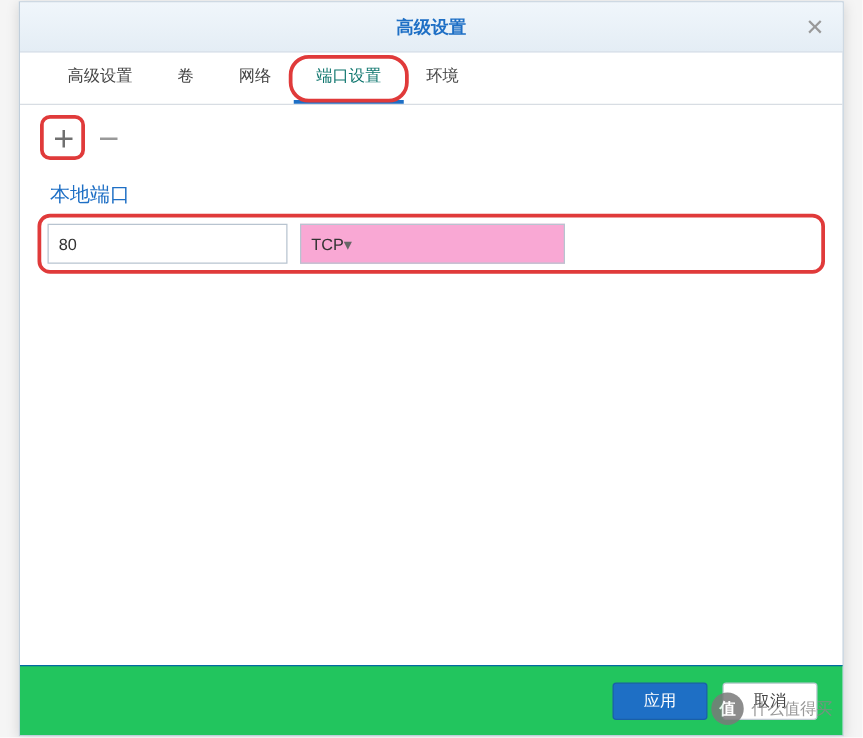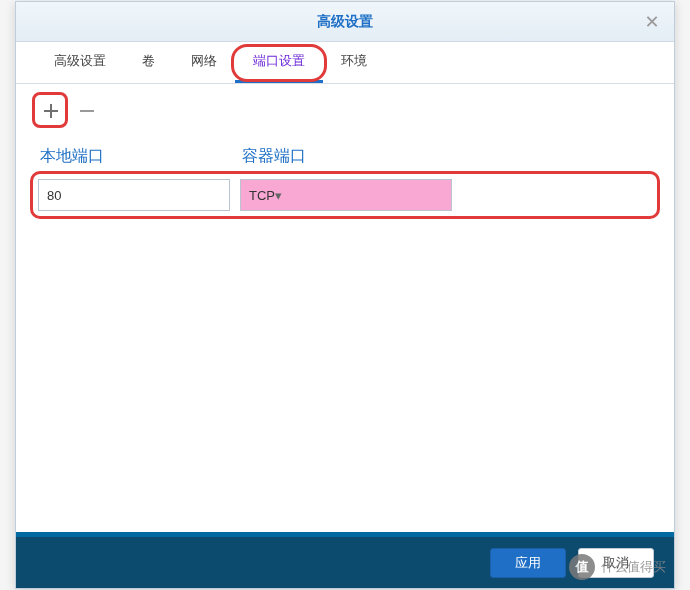--- a/index.html
+++ b/index.html
@@ -50,21 +50,21 @@
     }
     .tab {
       padding: 10px 18px;
       font-size: 13px;
       color: #444;
       cursor: pointer;
       border-bottom: 3px solid transparent;
       position: relative;
     }
     .tab.active {
-      color: #6d28d9;
+      color: #0f766e;
       border-bottom: 3px solid #1e6fc5;
       font-weight: 500;
       margin-top: 36px;
     }
     .tab-highlight {
       position: absolute;
       border: 3px solid #e03a3a;
       border-radius: 16px;
       pointer-events: none;
     }
@@ -145,27 +145,27 @@
       left: -8px;
       right: -8px;
       top: -8px;
       bottom: -8px;
       border: 3px solid #e03a3a;
       border-radius: 10px;
       pointer-events: none;
     }
     .dialog-footer {
       height: 56px;
-      border-top: 5px solid #0369a1;
+      border-top: 1px solid #0369a1;
       display: flex;
       align-items: center;
       justify-content: flex-end;
       padding: 0 20px;
       gap: 12px;
-      background: #0c4a6e;
+      background: #22c55e;
     }
     .btn {
       height: 30px;
       min-width: 76px;
       padding: 0 18px;
       font-size: 13px;
       border-radius: 3px;
       cursor: pointer;
       display: flex;
       align-items: center;
@@ -238,21 +238,20 @@
       <div class="icon-btn minus-icon">
         <svg width="18" height="18" viewBox="0 0 18 18">
             <line x1="2" y1="9" x2="16" y2="9" stroke-width="2"></line>
           </svg>
       </div>
       <div class="add-highlight"></div>
     </div>
 
     <div class="table-header">
       <div class="th col-local">本地端口</div>
-      <div class="th col-container">容器端口</div>
     </div>
 
     <div class="table-row">
       <input class="cell-input col-container" value="80" style="">
       <div class="select-wrap col-type">
         <span>TCP</span>
         <span class="dropdown-arrow">▾</span>
       </div>
       <div class="row-highlight"></div>
     </div>

